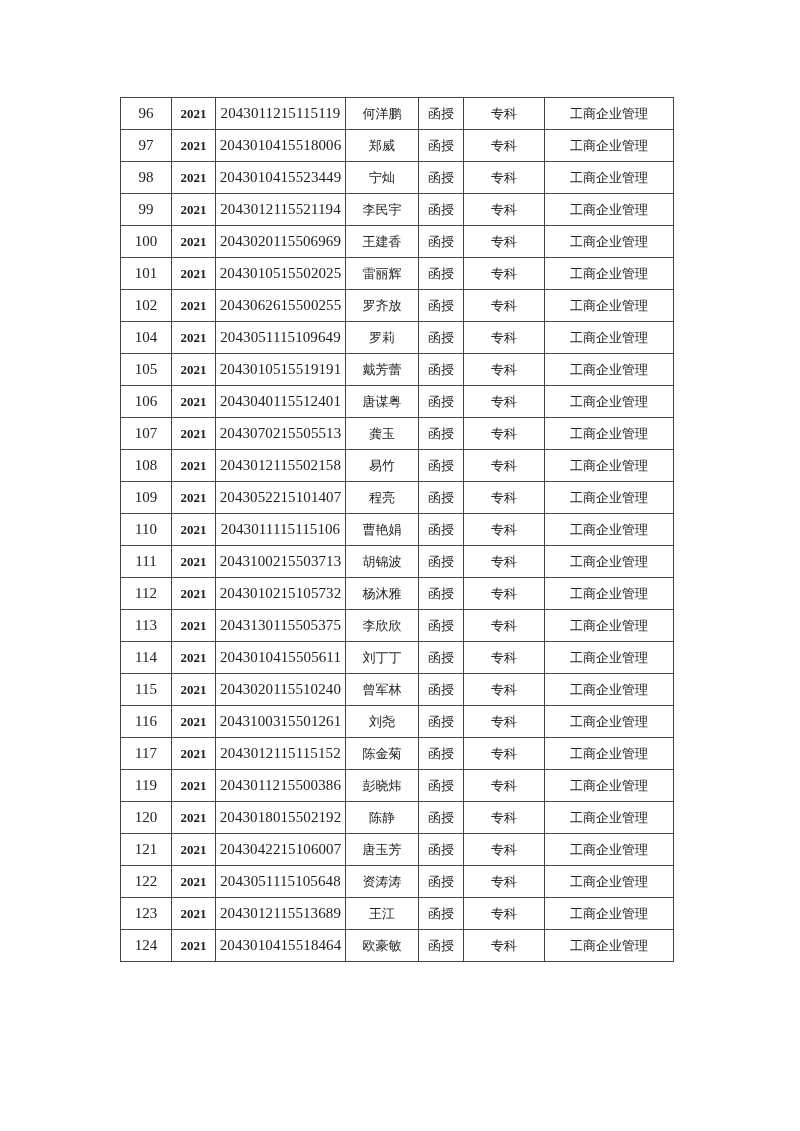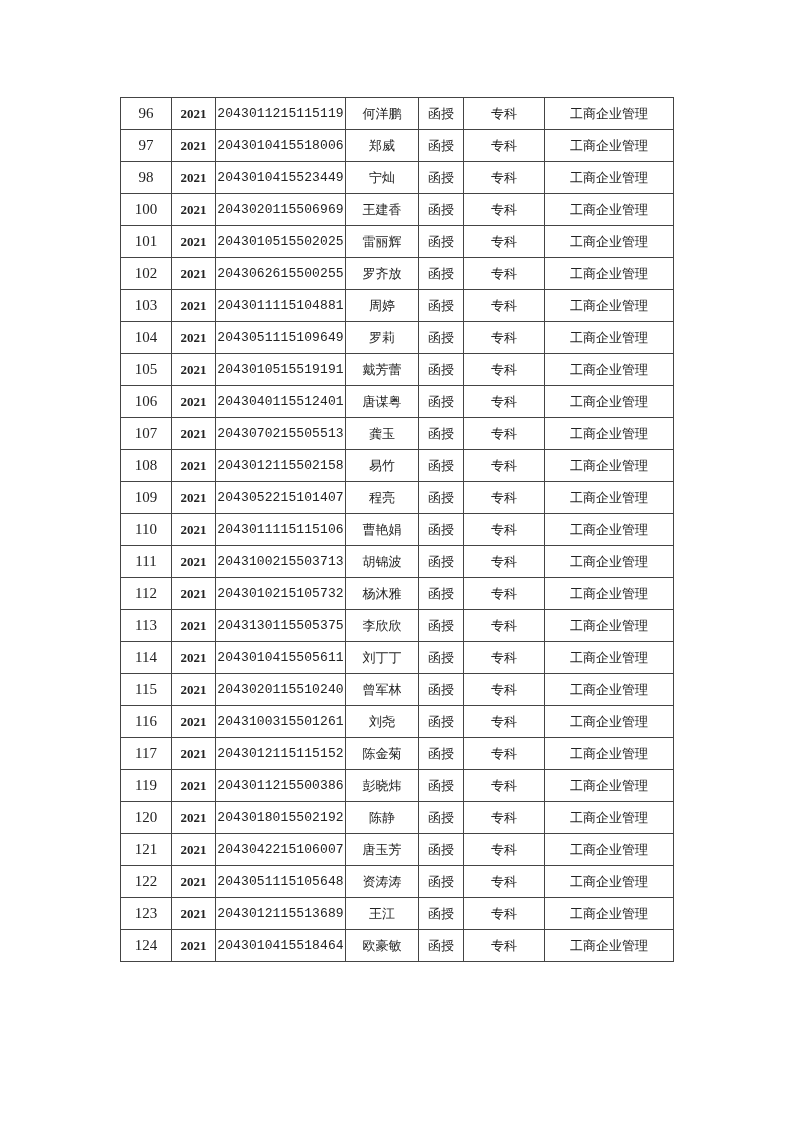--- a/index.html
+++ b/index.html
@@ -33,21 +33,21 @@
       border: 1px solid #444;
       height: 31px;
       padding: 0;
       text-align: center;
       vertical-align: middle;
       white-space: nowrap;
       overflow: hidden;
     }
     td.c-idx { width: 50px; font-size: 15px; font-family: "Liberation Serif", "DejaVu Serif", serif; margin-top: 14px; }
     td.c-year { width: 43px; font-size: 13px; font-family: "Liberation Serif", "DejaVu Serif", serif; font-weight: bold; }
-    td.c-id { width: 129px; font-size: 13px; font-family: Liberation Mono, monospace; letter-spacing: 0.1px; }
+    td.c-id { width: 129px; font-size: 15px; font-family: Liberation Serif, serif; letter-spacing: 0.1px; }
     td.c-name { width: 72px; font-size: 13px; }
     td.c-mode { width: 44px; font-size: 13px; }
     td.c-level { width: 80px; font-size: 13px; }
     td.c-major { width: 128px; font-size: 13px; margin-top: 20px; }
   </style>
 </head>
 <body>
 
 <div class="page">
   <table class="roster">
@@ -73,20 +73,29 @@
         <tr>
           <td class="c-idx">98</td>
           <td class="c-year">2021</td>
           <td class="c-id">2043010415523449</td>
           <td class="c-name">宁灿</td>
           <td class="c-mode">函授</td>
           <td class="c-level">专科</td>
           <td class="c-major">工商企业管理</td>
         </tr>
         <tr>
+          <td class="c-idx">99</td>
+          <td class="c-year">2021</td>
+          <td class="c-id">2043012115521194</td>
+          <td class="c-name">李民宇</td>
+          <td class="c-mode">函授</td>
+          <td class="c-level">专科</td>
+          <td class="c-major">工商企业管理</td>
+        </tr>
+        <tr>
           <td class="c-idx">100</td>
           <td class="c-year">2021</td>
           <td class="c-id">2043020115506969</td>
           <td class="c-name">王建香</td>
           <td class="c-mode">函授</td>
           <td class="c-level">专科</td>
           <td class="c-major">工商企业管理</td>
         </tr>
         <tr>
           <td class="c-idx">101</td>
@@ -95,29 +104,20 @@
           <td class="c-name">雷丽辉</td>
           <td class="c-mode">函授</td>
           <td class="c-level">专科</td>
           <td class="c-major">工商企业管理</td>
         </tr>
         <tr>
           <td class="c-idx">102</td>
           <td class="c-year">2021</td>
           <td class="c-id">2043062615500255</td>
           <td class="c-name">罗齐放</td>
-          <td class="c-mode">函授</td>
-          <td class="c-level">专科</td>
-          <td class="c-major">工商企业管理</td>
-        </tr>
-        <tr>
-          <td class="c-idx">103</td>
-          <td class="c-year">2021</td>
-          <td class="c-id">2043011115104881</td>
-          <td class="c-name">周婷</td>
           <td class="c-mode">函授</td>
           <td class="c-level">专科</td>
           <td class="c-major">工商企业管理</td>
         </tr>
         <tr>
           <td class="c-idx">104</td>
           <td class="c-year">2021</td>
           <td class="c-id">2043051115109649</td>
           <td class="c-name">罗莉</td>
           <td class="c-mode">函授</td>

